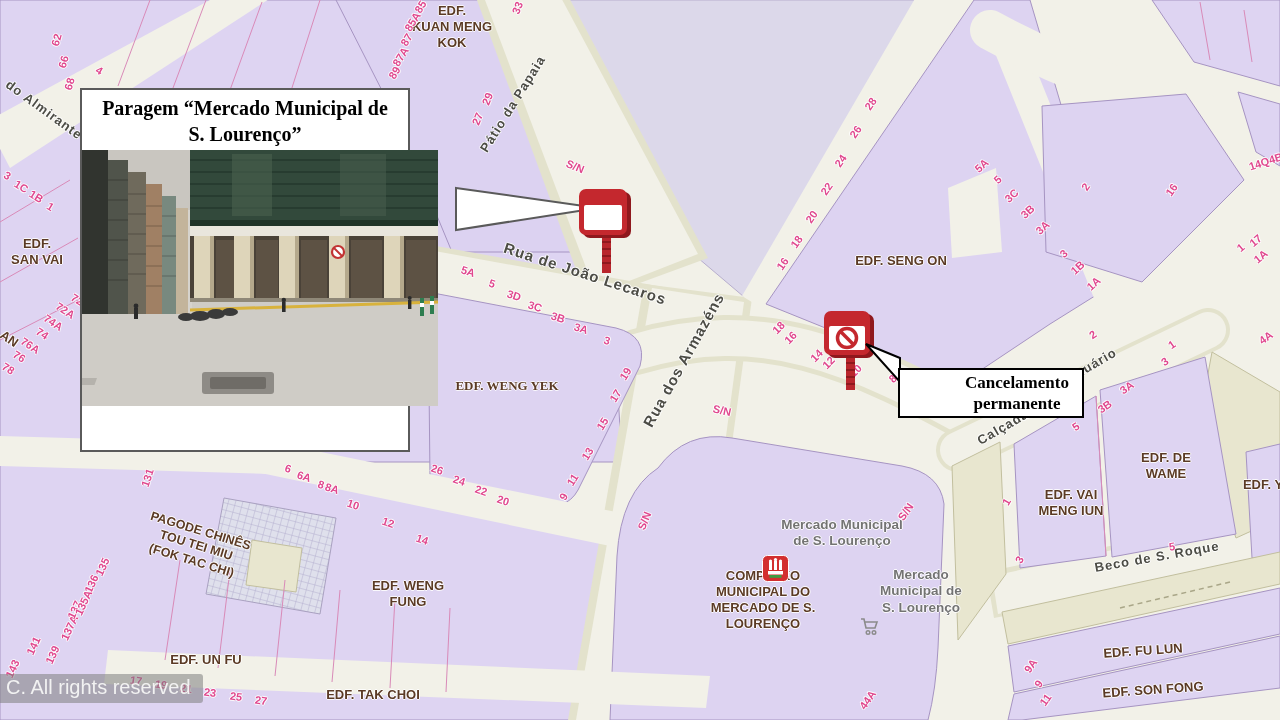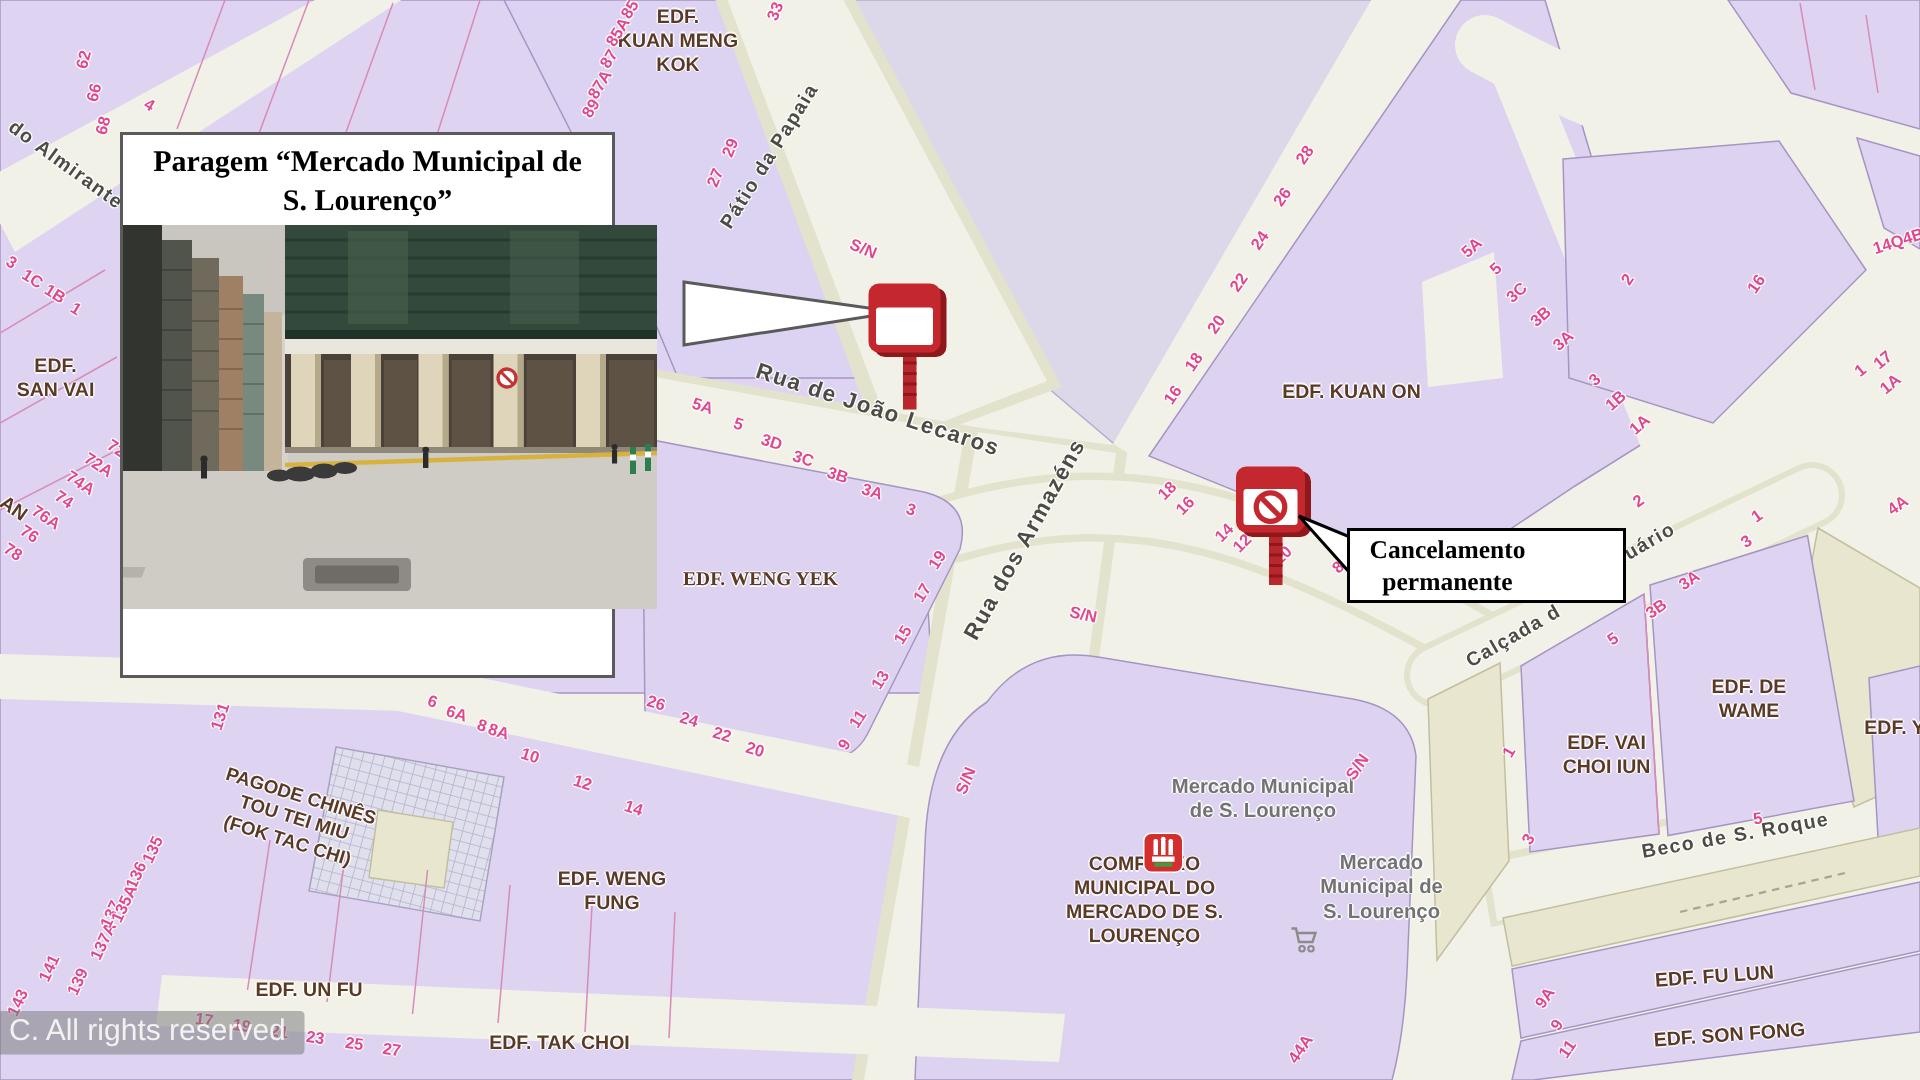--- a/index.html
+++ b/index.html
@@ -13,22 +13,22 @@
                       0 1px 0 rgba(255,255,255,.85),0 -1px 0 rgba(255,255,255,.85);}
   .m-building{font-weight:700;font-size:13px;color:#5b3a25;}
   .m-poi{font-weight:600;font-size:13.5px;color:#737373;}
   .m-street{font-weight:700;font-size:13px;color:#4c4c45;letter-spacing:1px;}
   .m-num{font-weight:700;font-size:11px;color:#e0488e;}
   .marker{position:absolute;z-index:30;}
   #watermark{position:absolute;left:-10px;top:674px;z-index:40;background:rgba(125,125,125,.55);
              color:#f2f2f2;font-size:20px;padding:2px 12px 4px 16px;border-radius:3px;
              font-family:"Liberation Sans",sans-serif;}
   .tail{position:absolute;z-index:44;}
-  #cancel-box{position:absolute;left:898px;top:352px;width:182px;height:46px;z-index:45;
-              background:#fff;border:2px solid #000;display:flex;align-items:center;justify-content:flex-start;
+  #cancel-box{position:absolute;left:898px;top:368px;width:182px;height:46px;z-index:45;
+              background:#fff;border:2px solid #000;display:flex;align-items:center;justify-content:flex-end;
               font-family:"Liberation Serif",serif;font-weight:700;font-size:17px;color:#000;
               text-align:center;line-height:1.25;}
   #cancel-box .inner{width:130px;}
   #callout{position:absolute;left:80px;top:88px;width:330px;height:364px;z-index:50;
            background:#fff;border:2px solid #5a5a5a;box-sizing:border-box;text-align:center;}
   #callout-title{font-family:"Liberation Serif",serif;font-weight:700;font-size:20px;color:#000;
                  line-height:1.3;padding:5px 14px 0 14px;}
   #stop-photo{display:block;margin:3px auto 0 auto;}
   #callout-caption{font-family:"Liberation Serif",serif;font-weight:700;font-size:19px;color:#7030a0;
                    padding-top:5px;}
@@ -106,39 +106,39 @@
       <path d="M180,560 L165,660 M230,570 L218,668 M285,580 L275,676 M340,590 L332,682 M395,598 L390,688 M450,608 L446,692"></path>
       <path d="M1200,2 L1210,60 M1244,10 L1252,62"></path>
       <path d="M1096,396 L1106,556"></path>
     </g>
   </svg>
 
   <div id="labels">
       <div class="mlabel m-building" style="left: 452px; top: 27px; transform: translate(-50%, -50%) rotate(0deg);">EDF.
 KUAN MENG
 KOK</div>
-      <div class="mlabel m-building" style="left: 901px; top: 261px; transform: translate(-50%, -50%) rotate(0deg);">EDF. KUAN ON</div>
+      <div class="mlabel m-building" style="left: 901px; top: 261px; transform: translate(-50%, -50%) rotate(0deg);">EDF. SENG ON</div>
       <div class="mlabel m-building" style="left: 37px; top: 252px; transform: translate(-50%, -50%) rotate(0deg);">EDF.
 SAN VAI</div>
       <div class="mlabel m-building" style="left: 507px; top: 386px; transform: translate(-50%, -50%) rotate(0deg); font-family: Liberation Serif, serif;">EDF. WENG YEK</div>
       <div class="mlabel m-building" style="left: 408px; top: 594px; transform: translate(-50%, -50%) rotate(0deg);">EDF. WENG
 FUNG</div>
       <div class="mlabel m-building" style="left: 206px; top: 660px; transform: translate(-50%, -50%) rotate(0deg);">EDF. UN FU</div>
       <div class="mlabel m-building" style="left: 373px; top: 695px; transform: translate(-50%, -50%) rotate(0deg);">EDF. TAK CHOI</div>
       <div class="mlabel m-building" style="left: 196px; top: 546px; transform: translate(-50%, -50%) rotate(17deg); font-size: 12.5px;">PAGODE CHINÊS
 TOU TEI MIU
 (FOK TAC CHI)</div>
       <div class="mlabel m-building" style="left: 763px; top: 600px; transform: translate(-50%, -50%) rotate(0deg);">COMPLEXO
 MUNICIPAL DO
 MERCADO DE S.
 LOURENÇO</div>
       <div class="mlabel m-building" style="left: 1166px; top: 466px; transform: translate(-50%, -50%) rotate(0deg);">EDF. DE
 WAME</div>
       <div class="mlabel m-building" style="left: 1071px; top: 503px; transform: translate(-50%, -50%) rotate(0deg);">EDF. VAI
-CHOI IUN</div>
+MENG IUN</div>
       <div class="mlabel m-building" style="left: 1143px; top: 651px; transform: translate(-50%, -50%) rotate(-4deg);">EDF. FU LUN</div>
       <div class="mlabel m-building" style="left: 1153px; top: 690px; transform: translate(-50%, -50%) rotate(-4deg);">EDF. SON FONG</div>
       <div class="mlabel m-building" style="left: 1263px; top: 485px; transform: translate(-50%, -50%) rotate(0deg);">EDF. Y</div>
       <div class="mlabel m-building" style="left: 9px; top: 339px; transform: translate(-50%, -50%) rotate(35deg);">AN</div>
       <div class="mlabel m-poi" style="left: 842px; top: 533px; transform: translate(-50%, -50%) rotate(0deg);">Mercado Municipal
 de S. Lourenço</div>
       <div class="mlabel m-poi" style="left: 921px; top: 592px; transform: translate(-50%, -50%) rotate(0deg);">Mercado
 Municipal de
 S. Lourenço</div>
       <div class="mlabel m-street" style="left: 44px; top: 110px; transform: translate(-50%, -50%) rotate(36deg);">do Almirante</div>

